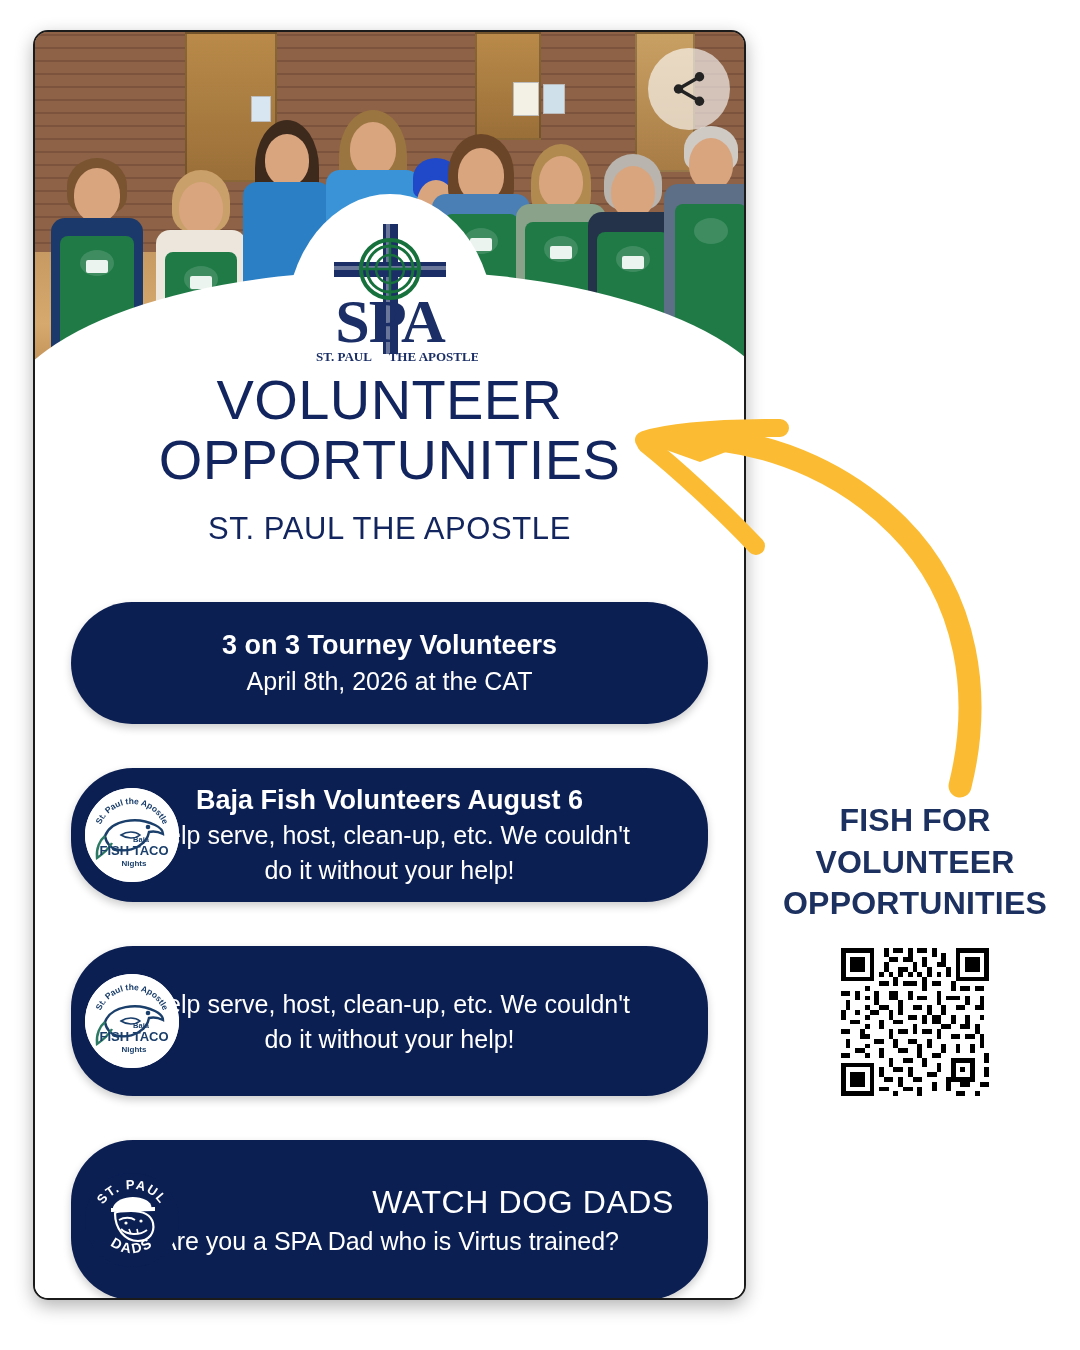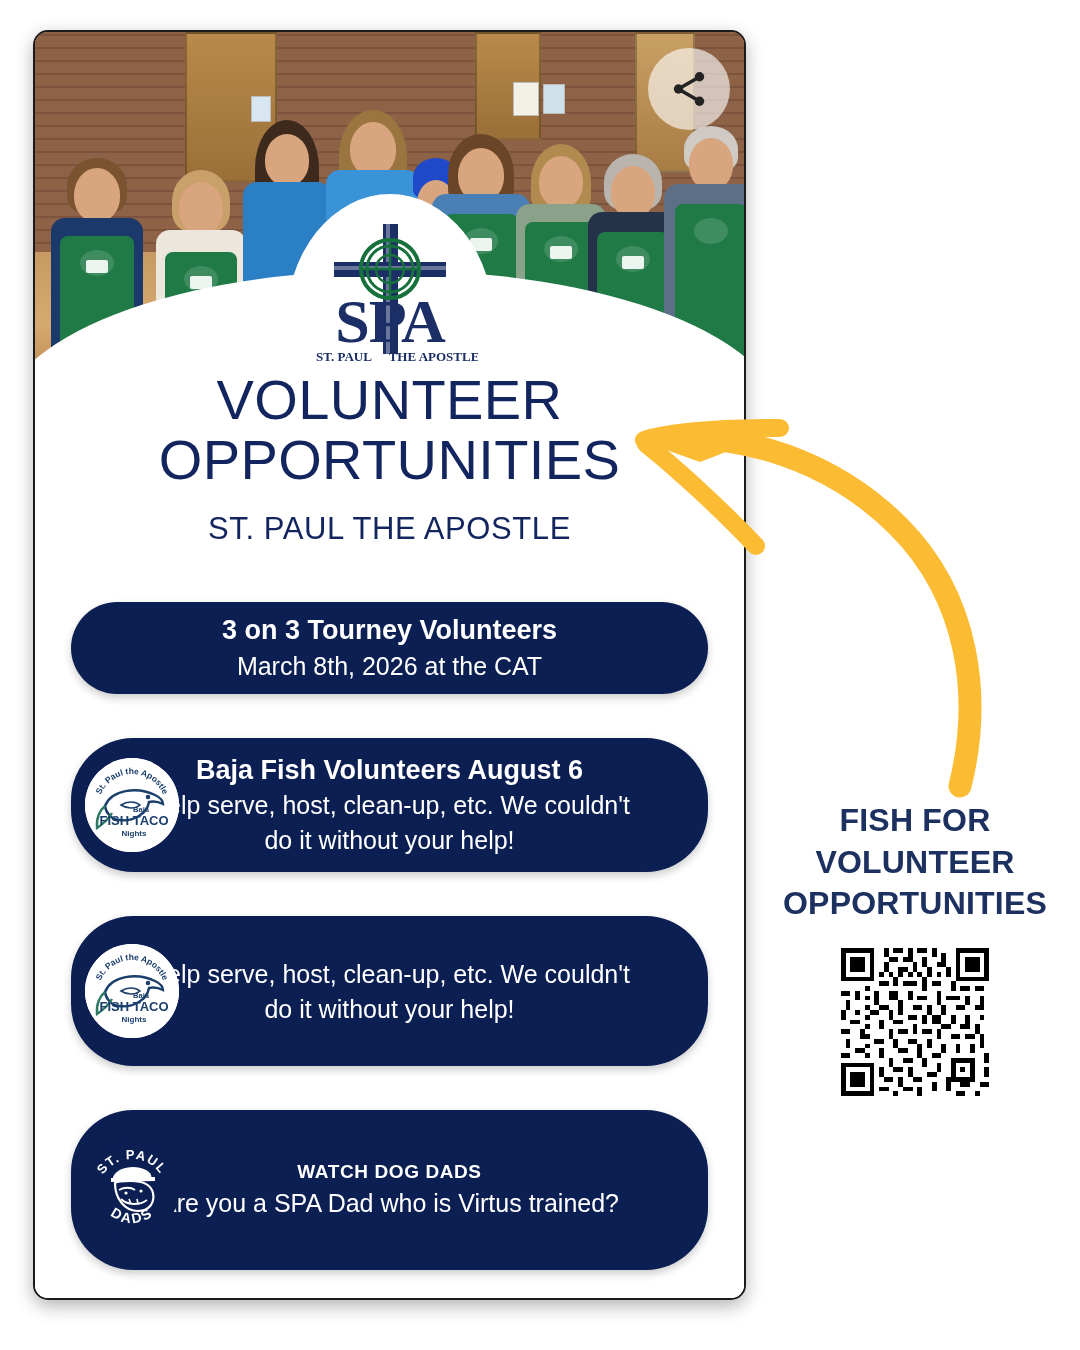--- a/index.html
+++ b/index.html
@@ -194,32 +194,32 @@
     color: #ffffff;
     display: flex;
     align-items: center;
     justify-content: center;
     text-align: center;
     padding: 16px 34px;
     box-shadow: 0 4px 9px rgba(0,0,0,0.20);
     cursor: pointer;
   }
   .link-card + .link-card { margin-top: 44px; }
-  .lc-1 { height: 92px; }
+  .lc-1 { height: 122px; }
   .lc-2 { height: 134px; }
   .lc-3 { height: 150px; }
   .lc-4 { height: 160px; }
 
   .link-text { width: 100%; }
   .link-title {
     font-size: 27px;
     font-weight: 700;
     line-height: 1.28;
   }
-  .link-title.caps { font-weight: 700; font-size: 19px; letter-spacing: .6px; }
+  .link-title.caps { font-weight: 400; font-size: 32px; letter-spacing: .6px; text-align: right; }
   .link-sub {
     font-size: 25px;
     font-weight: 400;
     line-height: 1.32;
     margin-top: 2px;
   }
 
   .card-logo {
     position: absolute;
     left: 14px;
@@ -386,21 +386,21 @@
         <div>OPPORTUNITIES</div>
       </div>
       <div class="page-subtitle">ST. PAUL THE APOSTLE</div>
     </div>
 
     <div class="links">
 
       <div class="link-card lc-1">
         <div class="link-text">
           <div class="link-title">3 on 3 Tourney Volunteers</div>
-          <div class="link-sub">March 8th, 2026 at the CAT</div>
+          <div class="link-sub">April 8th, 2026 at the CAT</div>
         </div>
       </div>
 
       <div class="link-card lc-2">
         <div class="card-logo fish">
           <svg viewBox="0 0 94 94" width="94" height="94">
             <circle cx="47" cy="47" r="47" fill="#ffffff"></circle>
             <path id="arcTop2" d="M 13,50 A 34,34 0 0 1 81,50" fill="none"></path>
             <text font-family="'Liberation Sans', sans-serif" font-size="8.5" fill="#1b3f6b" font-weight="600">
               <textPath href="#arcTop2" startOffset="50%" text-anchor="middle">St. Paul the Apostle</textPath>

